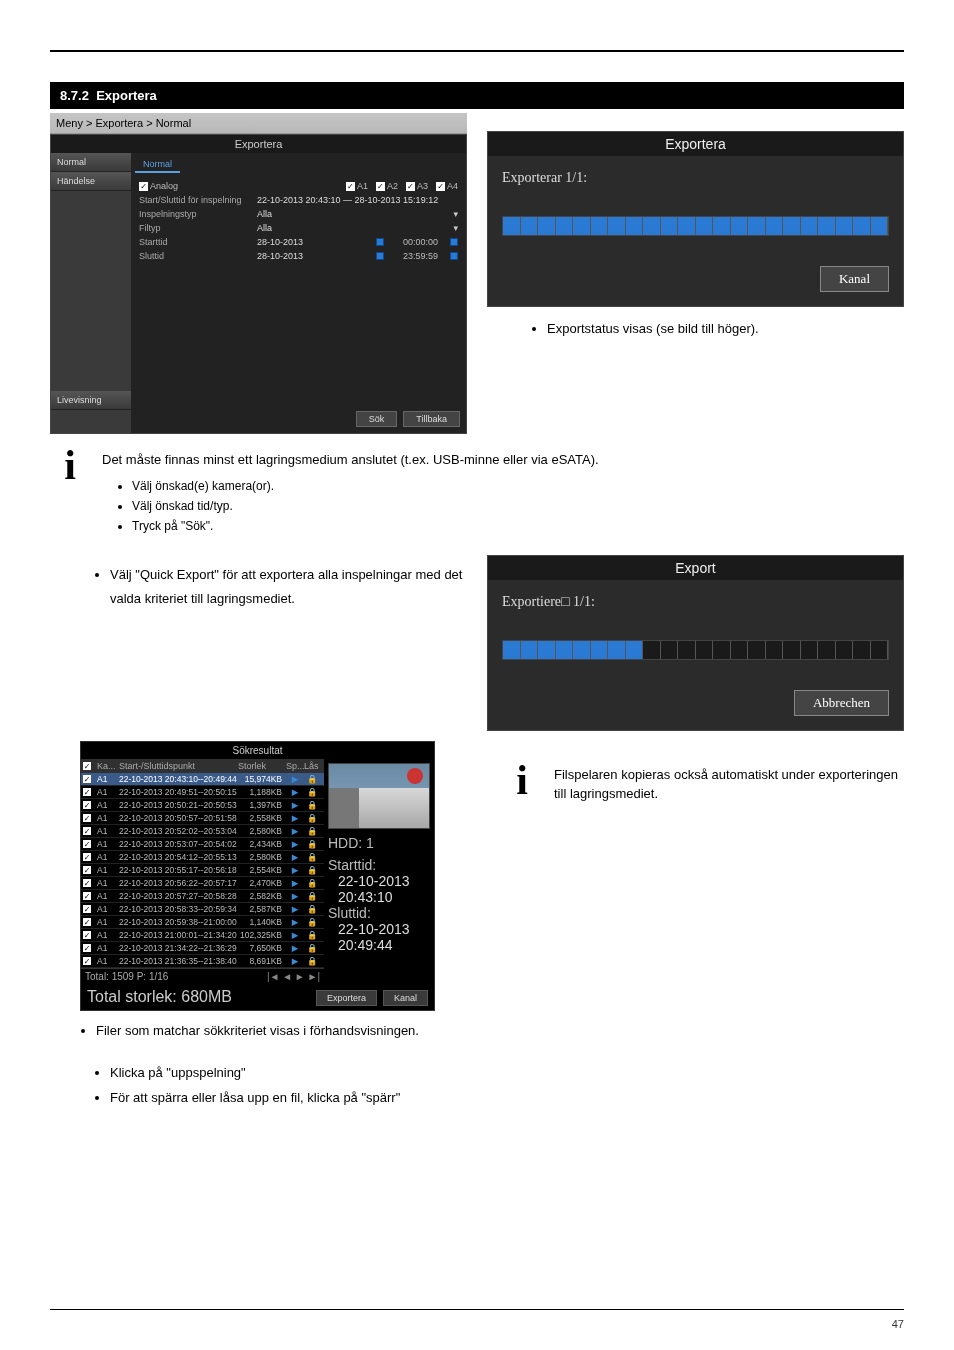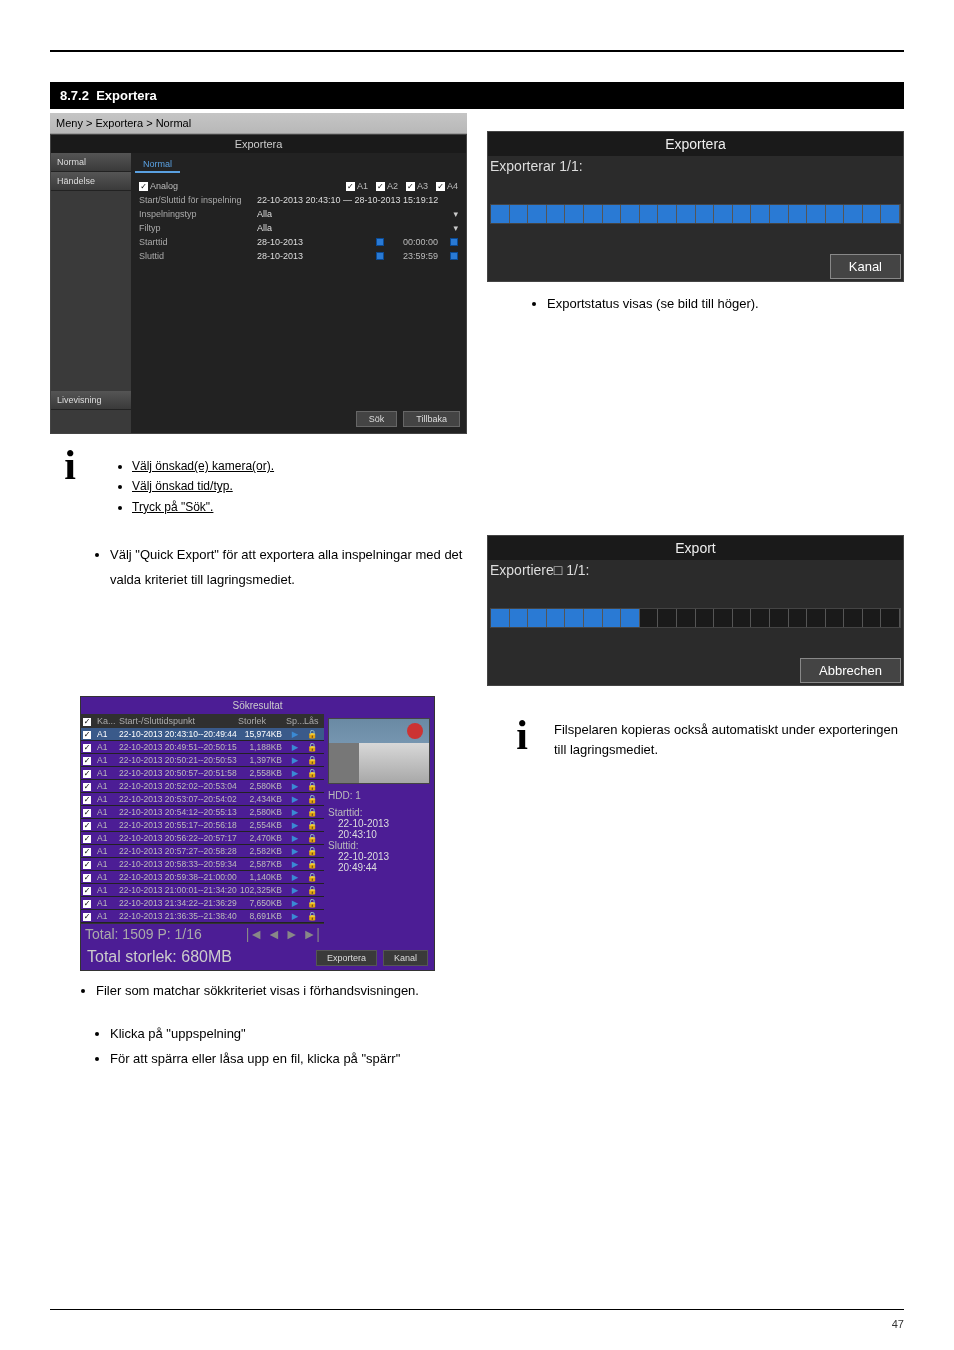--- a/index.html
+++ b/index.html
@@ -24,50 +24,50 @@
   .chk { display: inline-flex; align-items: center; gap: 2px; }
   .chk-box { width: 9px; height: 9px; background: #fff; display: inline-flex; align-items: center; justify-content: center; font-size: 8px; color: #000; }
   .filter-label { width: 110px; color: #aaa; }
   .filter-val { flex: 1; color: #ddd; }
   .blue-dot { width: 8px; height: 8px; background: #2a7ad4; border: 1px solid #0a4a94; display: inline-block; }
   .dropdown-arrow { color: #ccc; }
   .bottom-buttons { position: absolute; bottom: 6px; right: 6px; display: flex; gap: 6px; }
   .win-btn { background: #444; border: 1px solid #666; padding: 2px 12px; font-size: 9px; color: #ddd; }
   .dialog { background: #2b2b2b; color: #ddd; border: 1px solid #444; width: 100%; }
   .dialog-title { text-align: center; background: #1a1a1a; padding: 4px; font-size: 14px; color: #eee; }
-  .dialog-body { padding: 2px; }
+  .dialog-body { padding: 14px; font-family: Liberation Serif, serif; }
   .status-text { font-size: 14px; color: #ddd; margin-bottom: 30px; }
   .progress { height: 20px; background: #1a1a1a; border: 1px solid #444; position: relative; margin-bottom: 30px; display: flex; }
   .progress-seg { border-right: 1px solid #555; }
   .progress-seg.full { background: #2a7ad4; }
   .dialog-btn-row { text-align: right; }
   .dialog-btn { display: inline-block; background: #444; border: 1px solid #888; padding: 4px 18px; font-size: 13px; color: #fff; }
   .info-box { display: flex; align-items: flex-start; gap: 12px; margin: 12px 0; padding: 6px 0; }
   .info-icon { font-family: Georgia, serif; font-size: 42px; font-weight: bold; color: #000; line-height: 1; width: 40px; text-align: center; }
   .info-icon::after { content: ""; }
   .info-text { flex: 1; font-size: 13px; padding-top: 6px; line-height: 1.5; }
   ul.bullets { list-style: disc; padding-left: 60px; margin: 8px 0; font-size: 13px; line-height: 1.9; }
   ul.inner-bullets { list-style: disc; padding-left: 30px; margin: 0; font-size: 12px; line-height: 1.7; }
-  .results-window { background: #4c1d95; color: #ccc; border: 1px solid #333; width: 355px; font-size: 9px; }
+  .results-window { background: #000000; color: #ccc; border: 1px solid #333; width: 355px; font-size: 9px; }
   .results-title { text-align: center; padding: 3px; color: #ccc; font-size: 10px; }
   .results-body { display: flex; }
   .results-table { flex: 1; }
   .results-head { display: flex; background: #303030; padding: 2px; font-size: 9px; color: #aaa; }
   .results-head div:nth-child(1){width:14px;} .results-head div:nth-child(2){width:22px;} .results-head div:nth-child(3){flex:1;} .results-head div:nth-child(4){width:48px;} .results-head div:nth-child(5){width:18px;} .results-head div:nth-child(6){width:18px;}
   .result-row { display: flex; padding: 1px 2px; font-size: 8.5px; color: #bbb; border-bottom: 1px solid #222; }
   .result-row.sel { background: #3a5a8a; color: #fff; }
   .result-row div:nth-child(1){width:14px;} .result-row div:nth-child(2){width:22px;} .result-row div:nth-child(3){flex:1;} .result-row div:nth-child(4){width:48px; text-align:right; padding-right:4px;} .result-row div:nth-child(5){width:18px; text-align:center; color:#3a8ad4;} .result-row div:nth-child(6){width:18px; text-align:center;}
-  .preview-pane { width: 110px; padding: 4px; font-size: 10px; color: #bbb; }
+  .preview-pane { width: 110px; padding: 4px; font-size: 14px; color: #bbb; }
   .preview-img { width: 100%; height: 66px; background: linear-gradient(#6a8aa4,#8aa8c4); position: relative; margin-bottom: 6px; border:1px solid #444; }
   .preview-logo { position: absolute; top: 4px; right: 6px; width: 16px; height: 16px; border-radius: 50%; background: #c33; }
   .preview-building { position:absolute; bottom:0; left:0; right:0; height:40px; background:linear-gradient(#d8d8d8,#a8a8a8); }
   .preview-building::before { content:""; position:absolute; left:0; top:0; width:30%; height:100%; background:#777; }
   .preview-label { margin-top: 2px; }
   .preview-sub { color: #ddd; padding-left: 10px; }
-  .results-footer { display:flex; justify-content: space-between; align-items:center; padding:2px 4px; font-size:14px; color:#aaa; border-top:1px solid #333;}
+  .results-footer { display:flex; justify-content: space-between; align-items:center; padding:2px 4px; font-size:10px; color:#aaa; border-top:1px solid #333;}
   .pager { display:flex; gap:4px; color:#888; }
   .results-bottom { position:relative; padding:4px 6px; }
   .total-size { font-size: 16px; color:#ccc; }
   .results-btns { position:absolute; bottom:4px; right:6px; display:flex; gap:6px; }
   .res-btn { background:#3a3a3a; border:1px solid #555; padding:2px 10px; font-size:9px; color:#ddd; }
   .page-num { position: absolute; bottom: 20px; right: 50px; font-size: 11px; color: #333; }
 </style>
 </head>
 <body>
 
@@ -173,21 +173,22 @@
       </div>
       <ul class="bullets" style="margin-top:10px;">
         <li>Exportstatus visas (se bild till höger).</li>
       </ul>
     </div>
   </div>
 
   <div class="info-box" style="margin-top:4px;">
     <div class="info-icon">i</div>
     <div class="info-text">
-      <ul class="inner-bullets" style="margin-top:6px;text-decoration:underline;">
+      <div>Det måste finnas minst ett lagringsmedium anslutet (t.ex. USB-minne eller via eSATA).</div>
+      <ul class="inner-bullets" style="margin-top:6px;">
         <li>Välj önskad(e) kamera(or).</li>
         <li>Välj önskad tid/typ.</li>
         <li>Tryck på "Sök".</li>
       </ul>
     </div>
   </div>
 
   <div class="content-row" style="align-items:flex-start; margin-top:4px;">
     <div class="col-left">
       <ul class="bullets">

